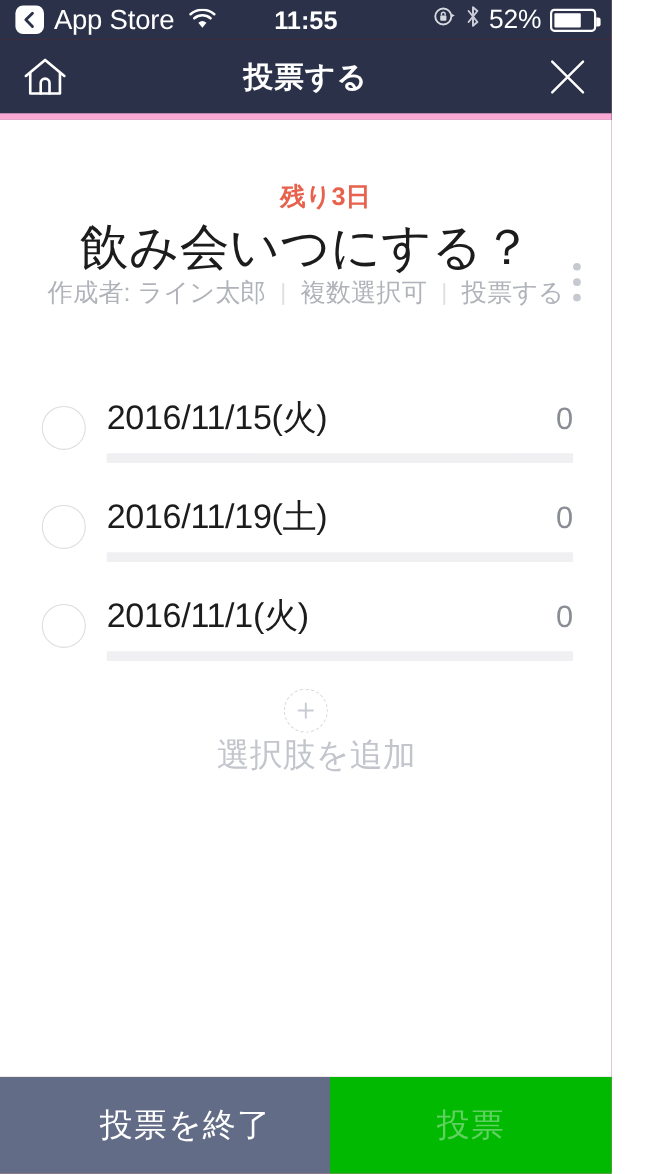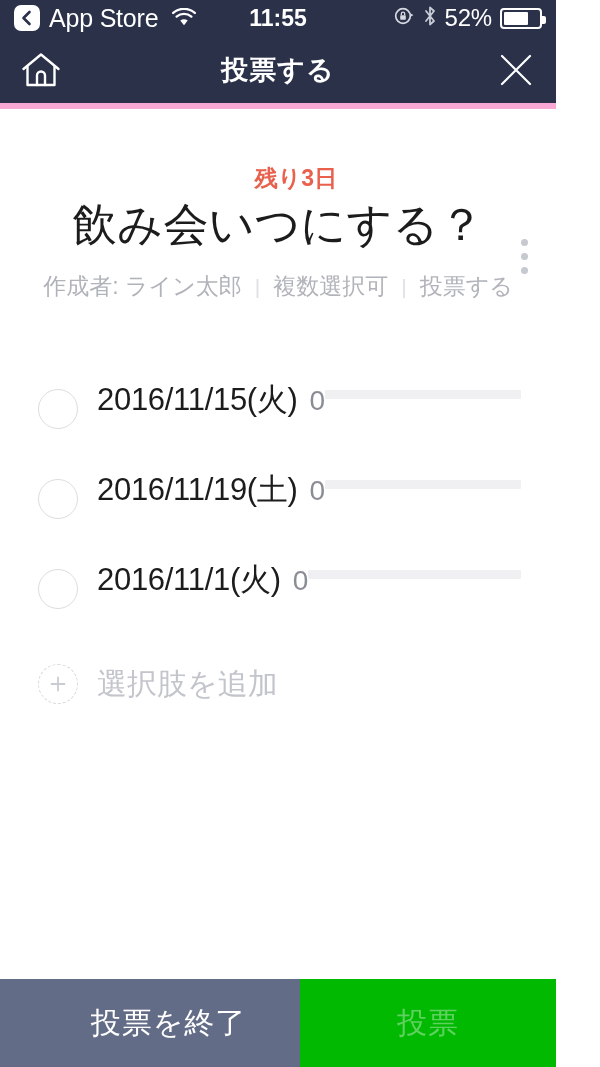--- a/index.html
+++ b/index.html
@@ -109,21 +109,20 @@
     font-size:45px;
     font-weight:400;
     letter-spacing:0px;
     margin-top:4px;
     line-height:1.18;
   }
   .poll-meta {
     text-align:center;
     color:#b0b3b9;
     font-size:23px;
-    margin-top:20px;
     display:flex; align-items:center; justify-content:center;
     gap:0px;
   }
   .poll-meta .sep {
     color:#dddfe3;
     padding:0 13px;
     font-size:21px;
   }
 
   .options { margin-top:68px; }
@@ -137,21 +136,21 @@
   .radio {
     width:40px; height:40px; border-radius:50%;
     border:1.6px solid #dcdde1;
     background:#ffffff;
     flex:0 0 auto;
     margin-top:19px;
   }
   .opt-body {
     flex:1 1 auto;
     margin-left:19px;
-    display:flex; 
+    display:flex; flex-direction:column;
     padding-top:9px;
   }
   .opt-top {
     display:flex; align-items:baseline; justify-content:space-between;
   }
   .opt-label {
     font-size:31px; color:#1c1c1c; font-weight:400;
     letter-spacing:-0.3px;
   }
   .opt-count {
@@ -166,20 +165,21 @@
     width:100%;
   }
   .opt-bar-fill { height:100%; width:0%; background:#00b900; border-radius:1px; }
 
   .add-row {
     display:flex; align-items:center;
     padding:0 38px;
     height:76px;
     margin-top:6px;
     cursor:pointer;
+    flex-direction:column;
   }
   .add-circle {
     width:40px; height:40px; border-radius:50%;
     border:1.8px dashed #d7d9de;
     display:flex; align-items:center; justify-content:center;
     flex:0 0 auto;
     color:#c9ccd2;
   }
   .add-label {
     margin-left:19px;

